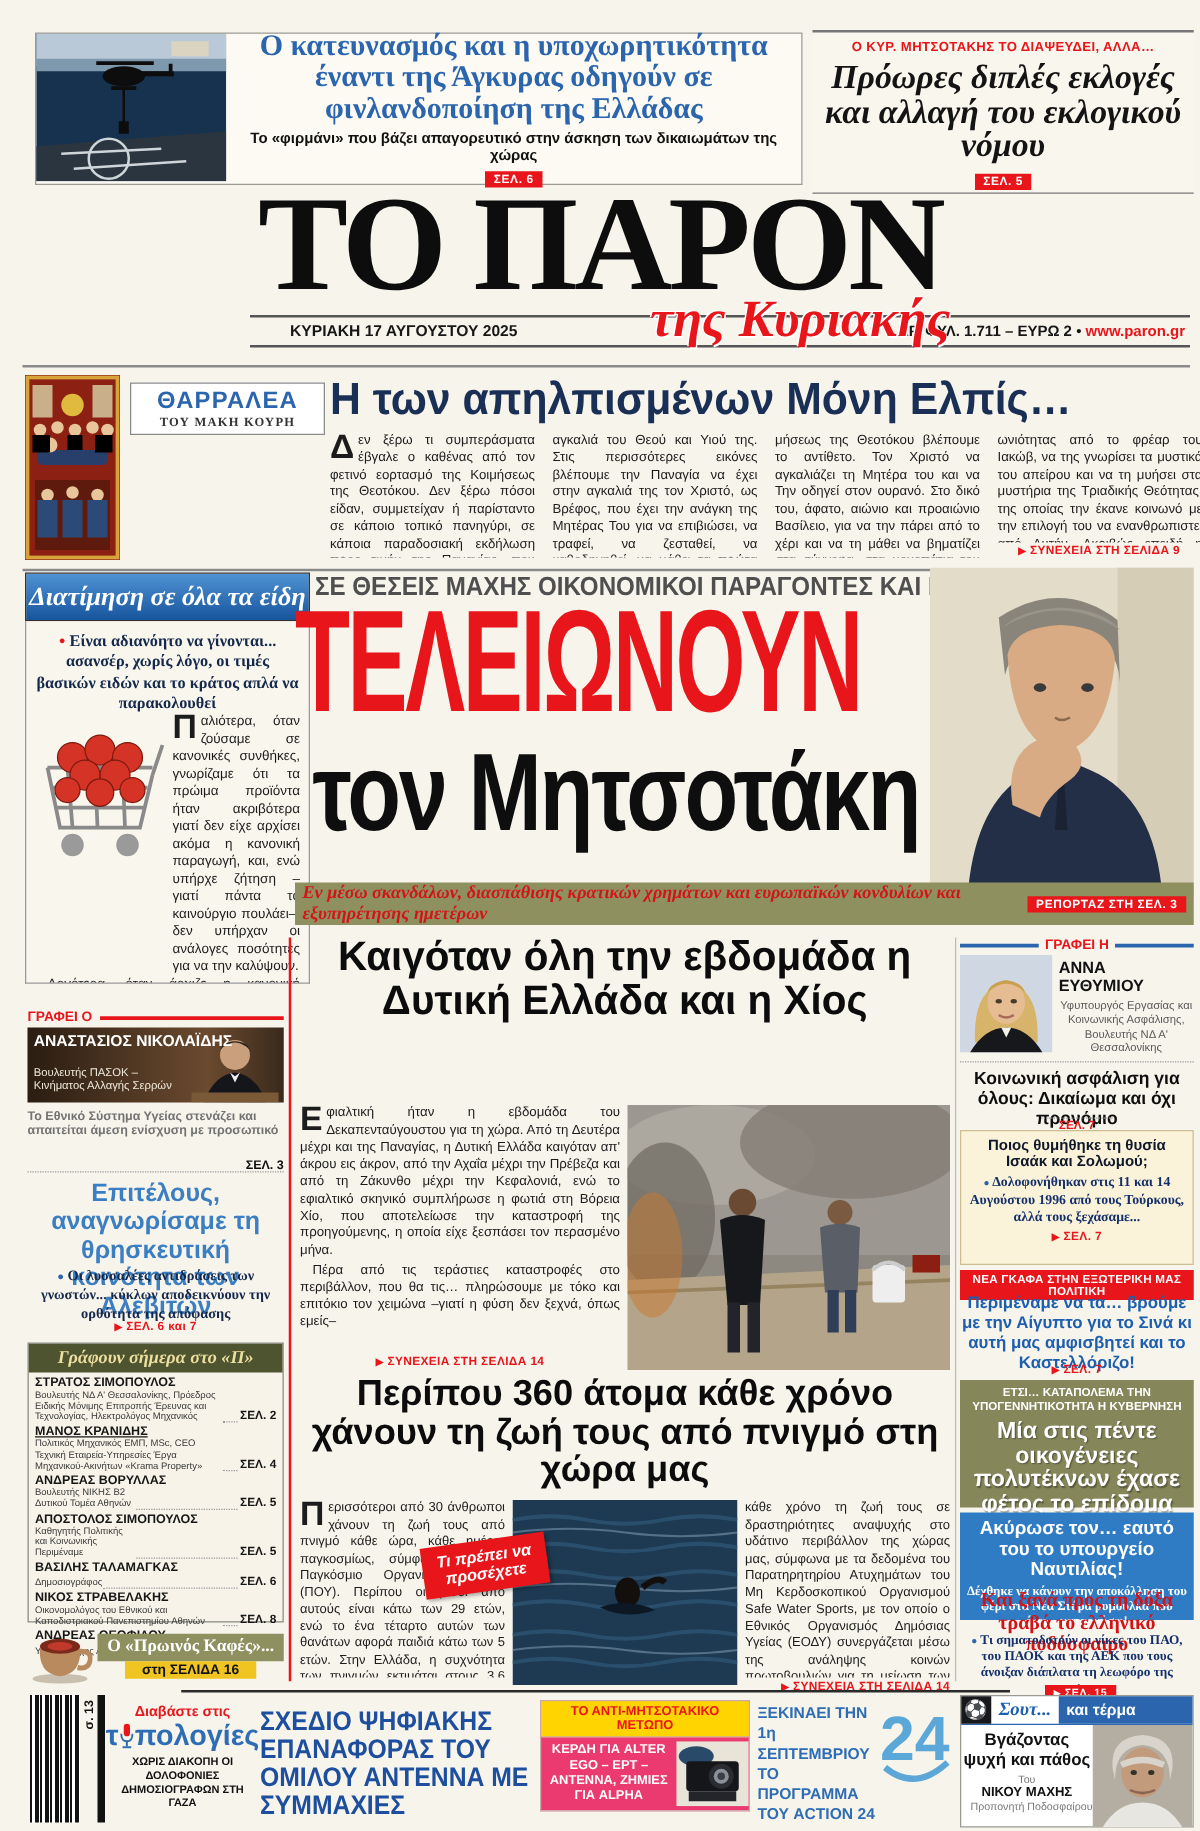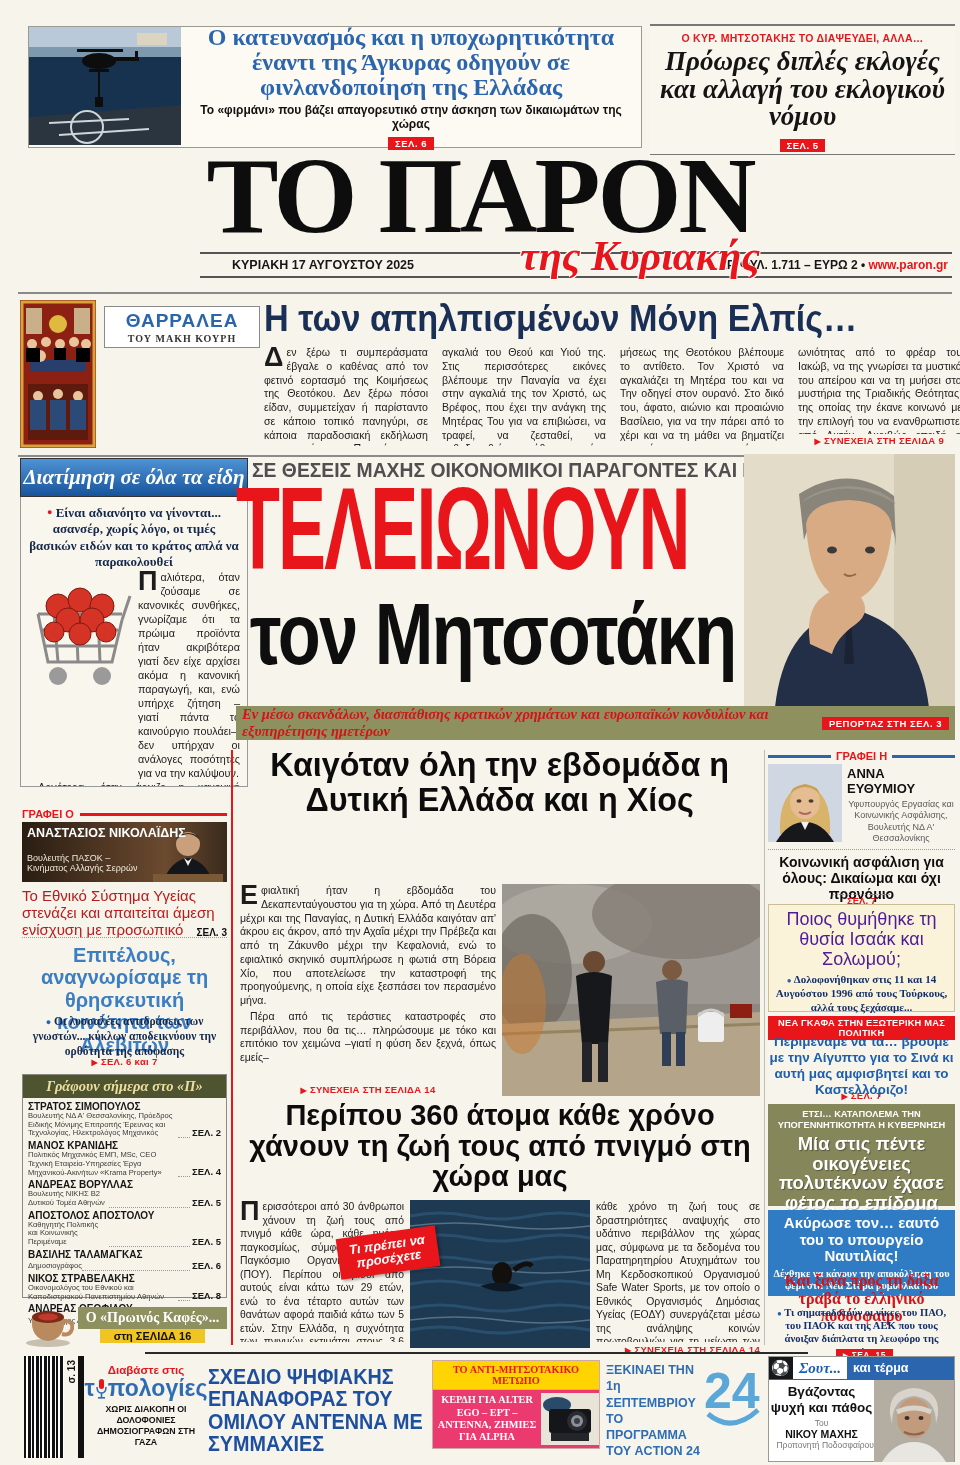--- a/index.html
+++ b/index.html
@@ -200,21 +200,21 @@
     <svg class="abs" style="right:4px;top:4px;" width="70" height="56" viewBox="0 0 70 56">
       <circle cx="35" cy="18" r="12" fill="#c9a07b"></circle>
       <path d="M23 14 Q35 2 47 14 L45 10 Q35 4 25 10Z" fill="#2e2a26"></path>
       <path d="M10 56 Q18 34 35 32 Q52 34 60 56 Z" fill="#14161c"></path>
       <path d="M31 32 L35 40 L39 32 L35 35Z" fill="#eee"></path>
       <rect x="0" y="48" width="70" height="8" fill="#7a5a36"></rect>
     </svg>
     <div style="position:absolute;left:5px;top:5px;color:#fff;font-weight:900;font-size:12.5px;line-height:1.05;">ΑΝΑΣΤΑΣΙΟΣ ΝΙΚΟΛΑΪΔΗΣ</div>
     <div style="position:absolute;left:5px;top:32px;color:#efe8da;font-size:9px;line-height:1.1;width:120px;">Βουλευτής ΠΑΣΟΚ – Κινήματος Αλλαγής Σερρών</div>
   </div>
-  <div class="abs" style="left:22px;top:888px;width:205px;font-weight:400;font-size:15px;line-height:1.12;color:#b91c1c;">Το Εθνικό Σύστημα Υγείας στενάζει και απαιτείται άμεση ενίσχυση με προσωπικό</div>
+  <div class="abs" style="left:22px;top:888px;width:205px;font-weight:700;font-size:10px;line-height:1.12;color:#737373;">Το Εθνικό Σύστημα Υγείας στενάζει και απαιτείται άμεση ενίσχυση με προσωπικό</div>
   <div class="abs" style="left:22px;top:922px;width:205px;text-align:right;">
     <span style="font-weight:900;font-size:10px;color:#0e0e0e;">ΣΕΛ. 3</span>
   </div>
   <div class="abs dots" style="left:22px;top:936px;width:205px;height:1px;"></div>
   <div class="abs ctr" style="left:22px;top:944px;width:205px;font-weight:900;font-size:20px;line-height:1.12;color:#3c7ec2;">Επιτέλους, αναγνωρίσαμε τη θρησκευτική κοινότητα των Αλεβιτών</div>
   <div class="abs ser ctr" style="left:22px;top:1014px;width:205px;font-weight:bold;font-size:11.5px;line-height:1.3;color:#14284b;">
     <span style="color:#2a65ad;font-size:9px;">●</span>
     <span>Οι λυσσαλέες αντιδράσεις των γνωστών... κύκλων αποδεικνύουν την ορθότητα της απόφασης</span>
   </div>
   <div class="abs ctr cont" style="left:22px;top:1056px;width:205px;">
@@ -227,37 +227,37 @@
     <div style="padding:3px 5px 0;">
       <div style="margin-bottom:2px;">
         <div style="font-weight:900;font-size:10px;">ΣΤΡΑΤΟΣ ΣΙΜΟΠΟΥΛΟΣ</div>
         <div style="display:flex;align-items:flex-end;">
             <span style="font-size:7.6px;color:#3a3a3a;line-height:1.15;flex:1;">Βουλευτής ΝΔ Α' Θεσσαλονίκης, Πρόεδρος Ειδικής Μόνιμης Επιτροπής Έρευνας και Τεχνολογίας, Ηλεκτρολόγος Μηχανικός</span>
             <span class="dots" style="width:12px;"></span>
             <span style="font-weight:900;font-size:9.5px;margin-left:2px;">ΣΕΛ. 2</span>
           </div>
       </div>
       <div style="margin-bottom:2px;">
-        <div style="font-weight:900;font-size:10px;">ΜΑΝΟΣ ΚΡΑΝΙΔΗΣ</div>
+        <div style="font-weight:900;font-size:10px;text-decoration:underline;">ΜΑΝΟΣ ΚΡΑΝΙΔΗΣ</div>
         <div style="display:flex;align-items:flex-end;">
             <span style="font-size:7.6px;color:#3a3a3a;line-height:1.15;flex:1;">Πολιτικός Μηχανικός ΕΜΠ, MSc, CEO Τεχνική Εταιρεία-Υπηρεσίες Έργα Μηχανικού-Ακινήτων «Krama Property»</span>
             <span class="dots" style="width:12px;"></span>
             <span style="font-weight:900;font-size:9.5px;margin-left:2px;">ΣΕΛ. 4</span>
           </div>
       </div>
       <div style="margin-bottom:2px;">
         <div style="font-weight:900;font-size:10px;">ΑΝΔΡΕΑΣ ΒΟΡΥΛΛΑΣ</div>
         <div style="display:flex;align-items:flex-end;">
             <span style="font-size:7.6px;color:#3a3a3a;line-height:1.15;flex:1;">Βουλευτής ΝΙΚΗΣ Β2 Δυτικού Τομέα Αθηνών</span>
             <span class="dots" style="flex:1;min-width:10px;"></span>
             <span style="font-weight:900;font-size:9.5px;margin-left:2px;">ΣΕΛ. 5</span>
           </div>
       </div>
       <div style="margin-bottom:2px;">
-        <div style="font-weight:900;font-size:10px;">ΑΠΟΣΤΟΛΟΣ ΑΠΟΣΤΟΛΟΥ</div>
+        <div style="font-weight:900;font-size:10px;">ΑΠΟΣΤΟΛΟΣ ΣΙΜΟΠΟΥΛΟΣ</div>
         <div style="display:flex;align-items:flex-end;">
             <span style="font-size:7.6px;color:#3a3a3a;line-height:1.15;flex:1;">Καθηγητής Πολιτικής και Κοινωνικής Περιμέναμε</span>
             <span class="dots" style="flex:1;min-width:10px;"></span>
             <span style="font-weight:900;font-size:9.5px;margin-left:2px;">ΣΕΛ. 5</span>
           </div>
       </div>
       <div style="margin-bottom:2px;">
         <div style="font-weight:900;font-size:10px;">ΒΑΣΙΛΗΣ ΤΑΛΑΜΑΓΚΑΣ</div>
         <div style="display:flex;align-items:flex-end;text-align:right;">
             <span style="font-size:7.6px;color:#3a3a3a;line-height:1.15;flex:none;">Δημοσιογράφος</span>
@@ -395,21 +395,21 @@
       <div style="font-size:9px;color:#5a5a5a;line-height:1.25;margin-top:3px;text-align:center;">Υφυπουργός Εργασίας και Κοινωνικής Ασφάλισης, Βουλευτής ΝΔ Α' Θεσσαλονίκης</div>
     </div>
   </div>
   <div class="abs dots" style="left:768px;top:848px;width:187px;height:1px;"></div>
   <div class="abs ctr" style="left:768px;top:854px;width:187px;font-weight:900;font-size:14px;line-height:1.15;color:#0e0e0e;">Κοινωνική ασφάλιση για όλους: Δικαίωμα και όχι προνόμιο</div>
   <div class="abs ctr" style="left:768px;top:890px;width:187px;">
     <span style="color:#e8151b;font-weight:900;font-size:9.5px;border-top:1px dotted #999;border-bottom:1px dotted #999;padding:0 14px;">ΣΕΛ. 7</span>
   </div>
 
   <div class="abs" style="left:768px;top:904px;width:187px;height:108px;background:#fbf3d9;border:1px solid #cdbd92;box-sizing:border-box;padding:5px 4px;">
-    <div class="ctr" style="color:#4c1d95;font-weight:400;font-size:18px;line-height:1.1;">Ποιος θυμήθηκε τη θυσία Ισαάκ και Σολωμού;</div>
+    <div class="ctr" style="color:#0f172a;font-weight:700;font-size:12px;line-height:1.1;">Ποιος θυμήθηκε τη θυσία Ισαάκ και Σολωμού;</div>
     <div class="ser ctr" style="color:#14306b;font-weight:bold;font-size:11px;line-height:1.25;margin-top:4px;">
       <span style="color:#2a65ad;font-size:8px;">●</span>
       <span>Δολοφονήθηκαν στις 11 και 14 Αυγούστου 1996 από τους Τούρκους, αλλά τους ξεχάσαμε...</span>
     </div>
     <div class="ctr cont" style="margin-top:2px;">
       <span class="arr">▶</span>
       <span>ΣΕΛ. 7</span>
     </div>
   </div>
 
@@ -492,21 +492,21 @@
       </span>
       <span>πολογίες</span>
     </div>
     <div style="font-weight:900;font-size:8.8px;line-height:1.25;color:#111;margin-top:4px;">ΧΩΡΙΣ ΔΙΑΚΟΠΗ ΟΙ ΔΟΛΟΦΟΝΙΕΣ ΔΗΜΟΣΙΟΓΡΑΦΩΝ ΣΤΗ ΓΑΖΑ</div>
   </div>
 
   <div class="abs" style="left:208px;top:1366px;width:225px;">
     <span class="scx" style="font-weight:900;font-size:21.5px;line-height:1.04;color:#1d4f9e;white-space:normal;transform:scaleX(.92);width:244px;">ΣΧΕΔΙΟ ΨΗΦΙΑΚΗΣ ΕΠΑΝΑΦΟΡΑΣ ΤΟΥ ΟΜΙΛΟΥ ΑΝΤΕΝΝΑ ΜΕ ΣΥΜΜΑΧΙΕΣ</span>
   </div>
 
-  <div class="abs" style="left:432px;top:1360px;width:168px;height:84px;font-family:Liberation Serif, serif;">
+  <div class="abs" style="left:432px;top:1360px;width:168px;height:84px;">
     <div class="ctr" style="background:#ffd400;color:#e8151b;font-weight:900;font-size:10.3px;padding:3px 0;border:1px solid #caa;">ΤΟ ΑΝΤΙ-ΜΗΤΣΟΤΑΚΙΚΟ ΜΕΤΩΠΟ</div>
     <div style="background:#ea3a70;height:58px;display:flex;align-items:center;border:1px solid #caa;border-top:none;">
       <div style="flex:1;color:#fff;font-weight:900;font-size:10.3px;line-height:1.2;padding:0 3px;text-align:center;">ΚΕΡΔΗ ΓΙΑ ALTER EGO – ΕΡΤ – ΑΝΤΕΝΝΑ, ΖΗΜΙΕΣ ΓΙΑ ALPHA</div>
       <div style="flex:none;">
         <svg width="58" height="52" viewBox="0 0 58 52">
           <rect width="58" height="52" fill="#e9e4d8"></rect>
           <ellipse cx="16" cy="12" rx="14" ry="8" fill="#2a4a6a"></ellipse>
           <rect x="8" y="16" width="42" height="24" rx="3" fill="#14161a"></rect>
           <circle cx="36" cy="28" r="10" fill="#2a2c32"></circle>
           <circle cx="36" cy="28" r="6" fill="#8a8f98"></circle>

